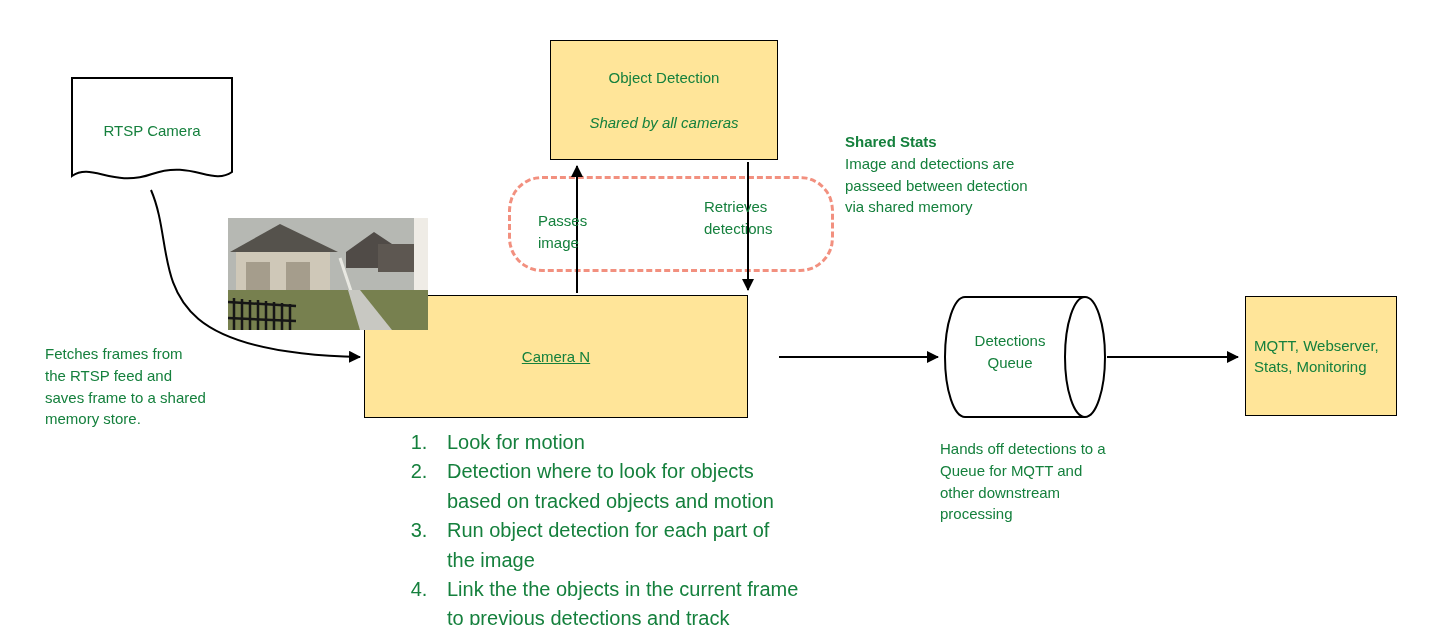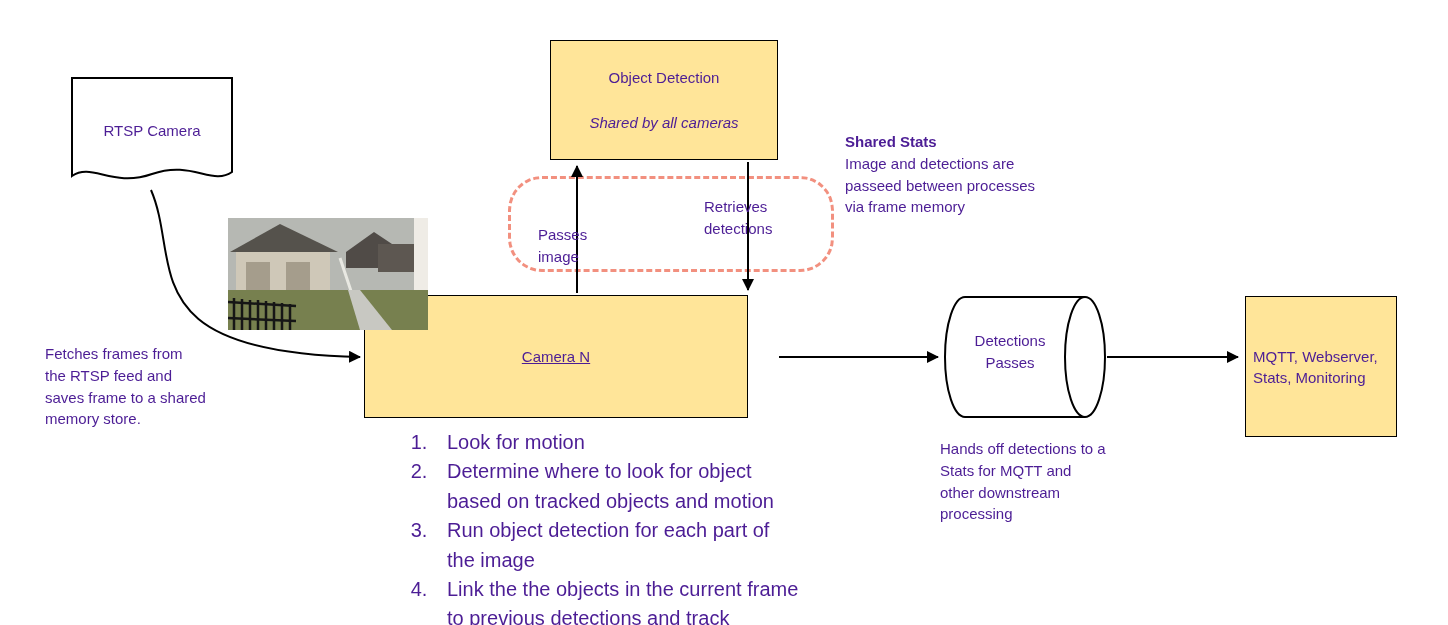--- a/index.html
+++ b/index.html
@@ -2,41 +2,41 @@
 <html><head>
 <meta charset="utf-8">
 <style>
   html, body { margin: 0; padding: 0; background: #ffffff; }
   .canvas {
     position: relative;
     width: 1448px;
     height: 625px;
     background: #ffffff;
     font-family: "Liberation Sans", sans-serif;
-    color: #4c1d95;
+    color: #15803d;
     overflow: hidden;
   }
   .node {
     position: absolute;
     background: #ffe599;
     border: 1.5px solid #000000;
     display: flex;
     flex-direction: column;
     align-items: center;
     justify-content: center;
     font-size: 15px;
     line-height: 1.4;
     z-index: 1;
     box-sizing: border-box;
     text-align: center;
   }
   .node-object-detection { left: 550px; top: 40px;  width: 228px; height: 120px; }
   .node-camera-n         { left: 364px; top: 295px; width: 384px; height: 123px; text-decoration: underline; }
-  .node-sink             { left: 1245px; top: 296px; width: 152px; height: 141px;
-                           align-items: center; text-align: left; padding: 26px 6px; }
+  .node-sink             { left: 1245px; top: 296px; width: 152px; height: 120px;
+                           align-items: flex-end; text-align: left; padding: 26px 6px; }
   .node-sink .node-label { width: 136px; }
   .subtitle { font-style: italic; margin-top: 24px; }
 
   .dashed-region {
     position: absolute;
     left: 508px; top: 176px; width: 326px; height: 96px;
     border: 3px dashed #f2907f;
     border-radius: 34px;
     z-index: 1;
     box-sizing: border-box;
@@ -50,21 +50,21 @@
   }
 
   .label, .note {
     position: absolute;
     font-size: 15px;
     line-height: 1.45;
     z-index: 3;
   }
   .rtsp-label   { left: 77px;  top: 120px; width: 150px; text-align: center; }
   .queue-label  { left: 958px; top: 330px; width: 104px; text-align: center; }
-  .lbl-passes     { left: 538px; top: 224px; width: 62px; }
+  .lbl-passes     { left: 538px; top: 210px; width: 62px; }
   .lbl-retrieves  { left: 704px; top: 196px; width: 82px; }
   .note-fetch  { left: 45px;  top: 343px; width: 162px; }
   .note-queue  { left: 940px; top: 438px; width: 168px; }
   .shared-memory { left: 845px; top: 131px; width: 200px; }
   .shared-memory .sm-title { font-weight: bold; }
   .shared-memory .sm-body  { width: 192px; }
 
   .steps {
     position: absolute;
     left: 383px; top: 428px;
@@ -150,35 +150,35 @@
         <line x1="38" y1="83" x2="38" y2="112"></line>
         <line x1="46" y1="84" x2="46" y2="112"></line>
         <line x1="54" y1="85" x2="54" y2="112"></line>
         <line x1="62" y1="86" x2="62" y2="112"></line>
       </g>
     </svg>
   </div>
 
   <div class="label rtsp-label">RTSP Camera</div>
 
-  <div class="label queue-label">Detections Passes</div>
+  <div class="label queue-label">Detections Queue</div>
 
   <div class="label lbl-passes">Passes image</div>
 
   <div class="label lbl-retrieves">Retrieves detections</div>
 
   <div class="note shared-memory">
     <div class="sm-title">Shared Stats</div>
-    <div class="sm-body">Image and detections are passeed between processes via frame memory</div>
+    <div class="sm-body">Image and detections are passeed between detection via shared memory</div>
   </div>
 
   <div class="note note-fetch">Fetches frames from the RTSP feed and saves frame to a shared memory store.</div>
 
-  <div class="note note-queue">Hands off detections to a Stats for MQTT and other downstream processing</div>
+  <div class="note note-queue">Hands off detections to a Queue for MQTT and other downstream processing</div>
 
   <ol class="steps">
     <li>Look for motion</li>
-    <li>Determine where to look for object based on tracked objects and motion</li>
+    <li>Detection where to look for objects based on tracked objects and motion</li>
     <li>Run object detection for each part of the image</li>
     <li>Link the the objects in the current frame to previous detections and track</li>
   </ol>
 
 </div>
 
 </body></html>

